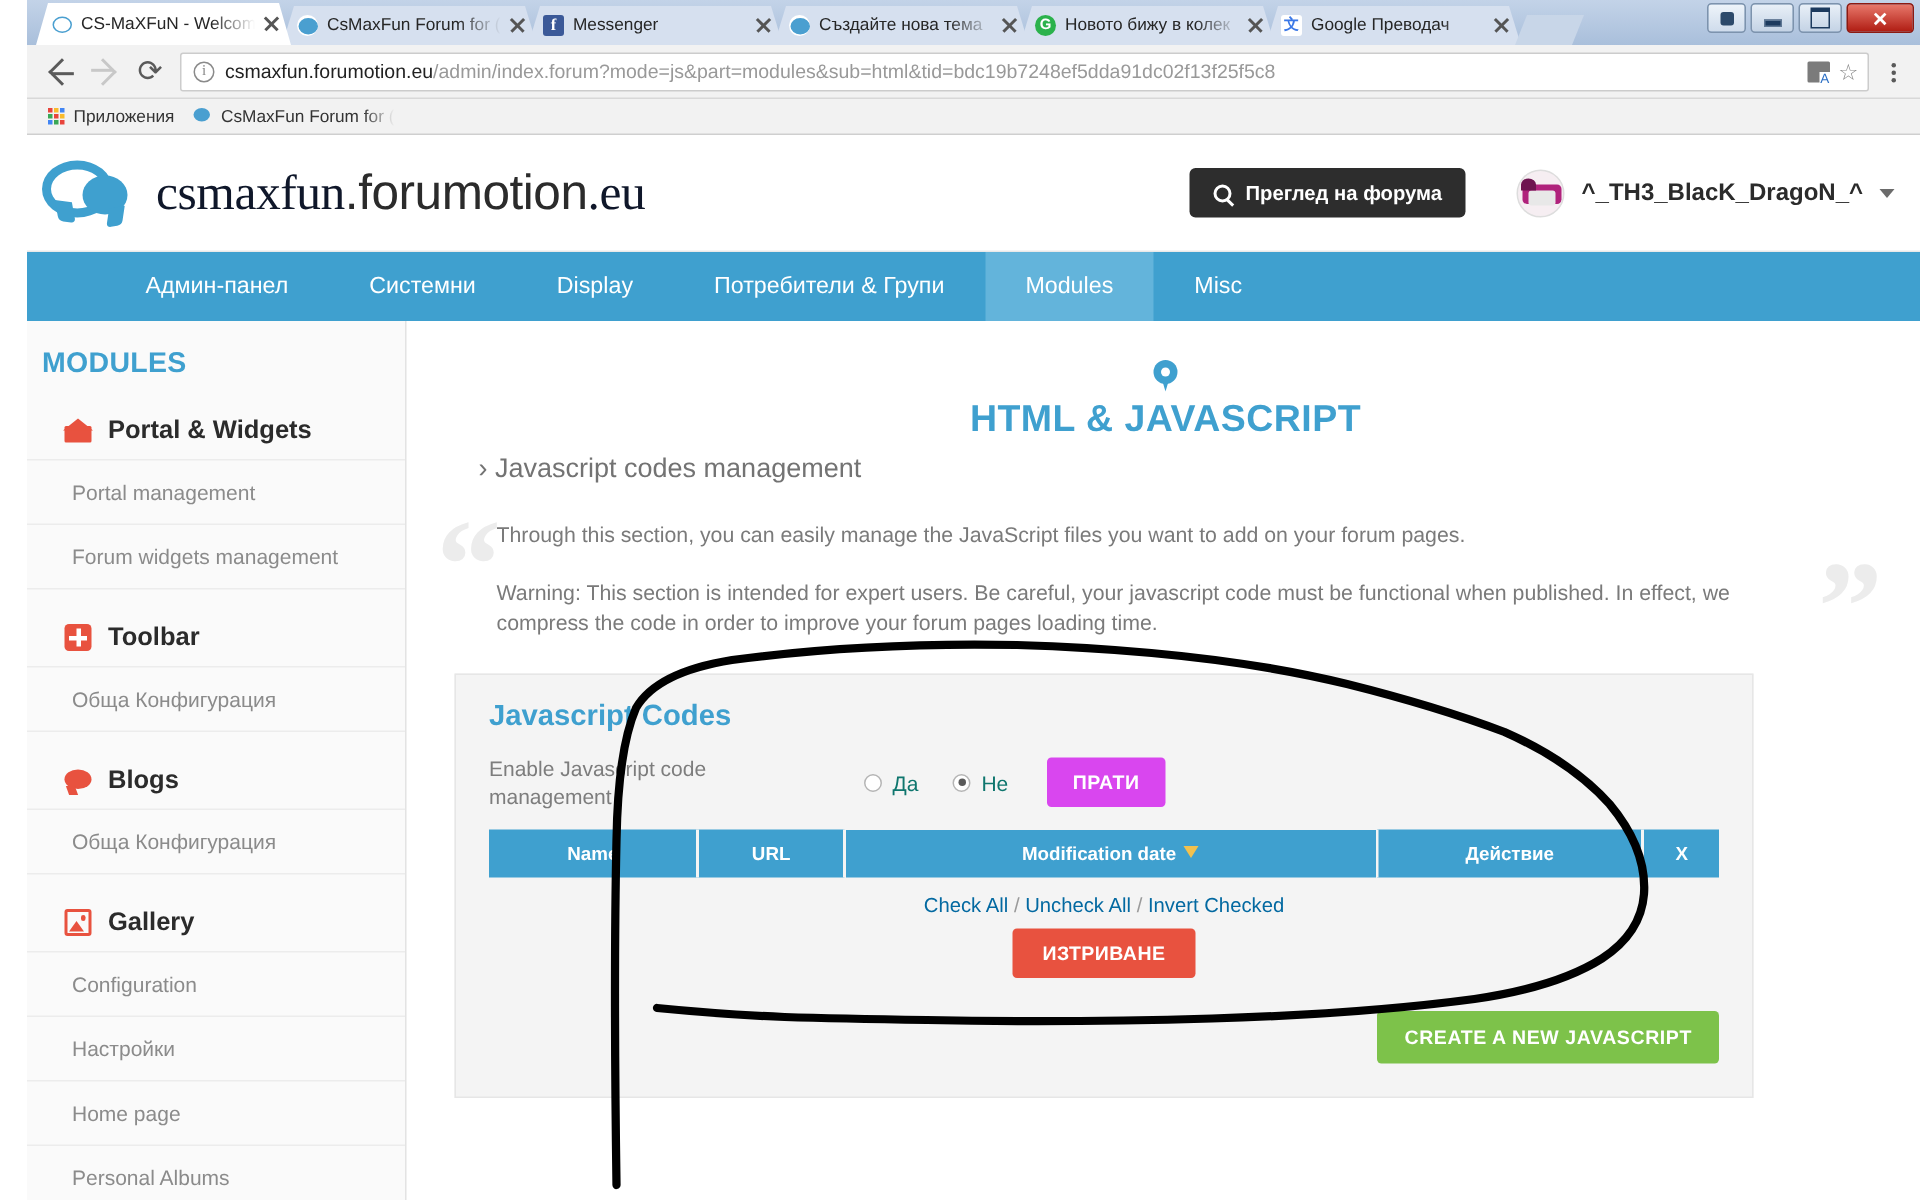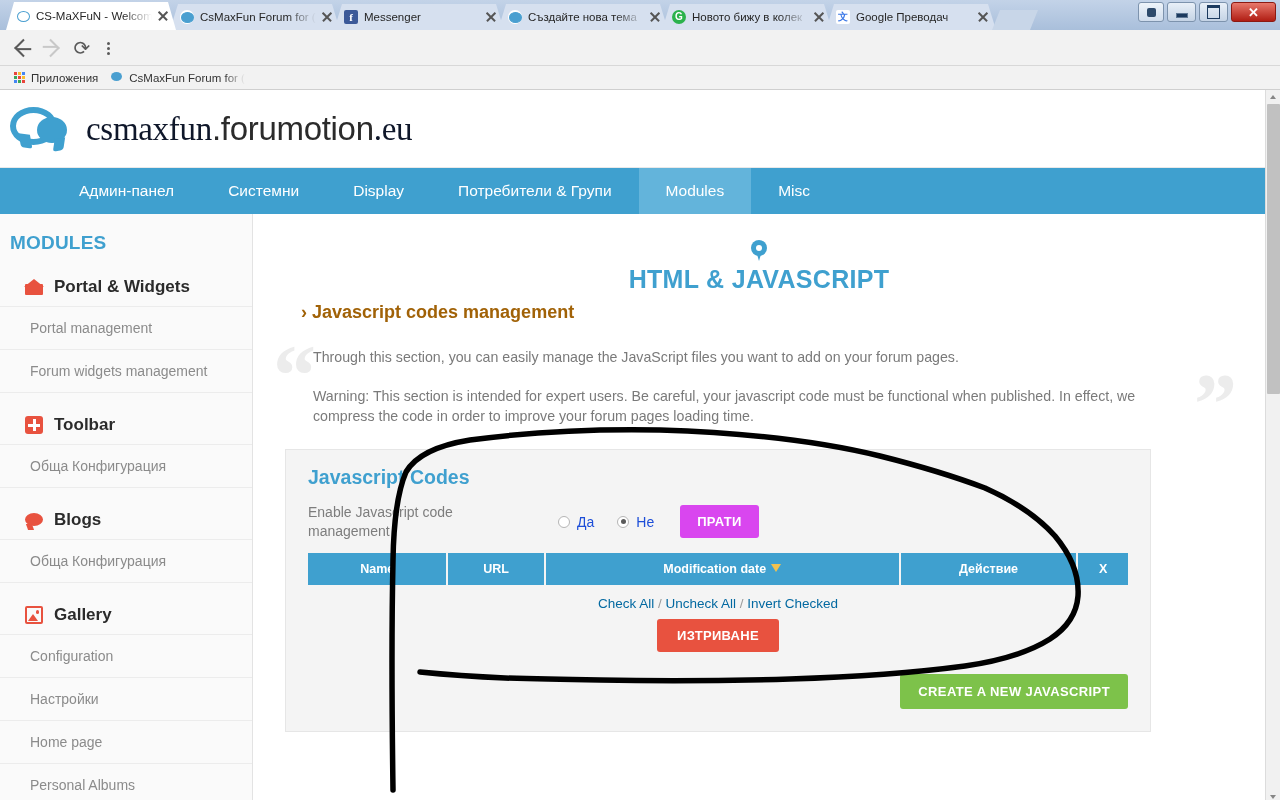--- a/index.html
+++ b/index.html
@@ -5,21 +5,21 @@
   * { box-sizing: border-box; }
   html, body { margin:0; padding:0; }
   body {
     width:1280px; height:800px; overflow:hidden;
     font-family:"Liberation Sans", sans-serif;
     background:#ffffff;
     -webkit-font-smoothing:antialiased;
   }
 
   
-  #browser { width:1280px; height:657px; position:relative; }
+  #browser { width:1280px; height:657px; position:relative;padding-left:18px; }
 
   .tabstrip {
     height:30px; background:linear-gradient(#c3d3e8,#a9bfdb);
     position:relative; padding-left:6px; display:flex; align-items:flex-end;
   }
   .tab {
     height:26px; width:170px; margin-right:-6px; position:relative;
     display:flex; align-items:center; padding:0 6px 0 10px;
     background:#d6e0ef; color:#222; font-size:11.5px;
     border-top-left-radius:3px; border-top-right-radius:3px;
@@ -238,35 +238,35 @@
   
   .main { flex:1 1 auto; padding:26px 32px 0 32px; overflow:hidden; position:relative; }
   .pg-title { display:flex; align-items:center; gap:9px; color:#3fa0cf; font-size:25px;
               font-weight:bold; letter-spacing:.3px;flex-direction:column; }
   .pin { width:16px; height:22px; position:relative; flex:0 0 16px; }
   .pin::before { content:''; position:absolute; left:0; top:0; width:16px; height:16px;
                  background:#3fa0cf; border-radius:50% 50% 50% 50%; }
   .pin::after  { content:''; position:absolute; left:4.5px; top:11px; border-left:3.5px solid transparent;
                  border-right:3.5px solid transparent; border-top:10px solid #3fa0cf; }
   .pin i { position:absolute; left:5px; top:5px; width:6px; height:6px; background:#fff; border-radius:50%; z-index:2; }
-  .pg-sub { color:#a16207; font-size:18px; font-weight:bold; padding:8px 0 0 16px; }
+  .pg-sub { color:#737373; font-size:18px; font-weight:normal; padding:8px 0 0 16px; }
 
   .blurb { position:relative; margin:24px 0 0 0; padding:0 58px 0 28px; }
   .blurb .q { position:absolute; color:#ececec; font-size:86px; font-family:"Liberation Serif",serif;
               line-height:1; font-weight:bold; user-select:none; }
   .blurb .q.open { left:-12px; top:-14px; }
   .blurb .q.close { right:-4px; top:14px; }
   .blurb p { margin:0 0 18px 0; font-size:14.2px; color:#7a7a7a; line-height:1.45; }
 
   .panel { margin-top:22px; background:#f4f4f4; border:1px solid #e6e6e6; padding:16px 22px 22px 22px; width:866px; }
   .panel-title { color:#3fa0cf; font-size:19.5px; font-weight:bold; padding-bottom:14px; }
   .enable-row { display:flex; align-items:center; padding-bottom:12px; }
   .enable-label { font-size:14px; color:#7d7d7d; width:200px; line-height:1.35; }
   .radios { display:flex; align-items:center; gap:23px; margin-left:50px; }
-  .radio { display:flex; align-items:center; gap:7px; font-size:14px; color:#1d4ed8; cursor:pointer; }
+  .radio { display:flex; align-items:center; gap:7px; font-size:14px; color:#0f766e; cursor:pointer; }
   .radio .rb { width:12px; height:12px; border:1px solid #b5b5b5; border-radius:50%; background:#fff;
                position:relative; flex:0 0 12px; }
   .radio.on .rb::after { content:''; position:absolute; left:2.5px; top:2.5px; width:5px; height:5px;
                          background:#5a5a5a; border-radius:50%; }
   .send-btn { margin-left:26px; background:#d946ef; color:#fff; font-weight:bold; font-size:13px;
               padding:9px 17px; border-radius:3px; cursor:pointer; letter-spacing:.3px; }
 
   table.codes { width:100%; border-collapse:collapse; table-layout:fixed; }
   table.codes th { background:#3fa0cf; color:#fff; font-size:12.5px; font-weight:bold;
                    padding:9px 6px; border-right:2px solid #f4f4f4; }
@@ -343,20 +343,28 @@
   </div>
 
   <div class="navbar">
     <div class="navbtn">
         <span class="arrow-l"></span>
       </div>
     <div class="navbtn">
         <span class="arrow-r"></span>
       </div>
     <div class="navbtn reload">⟳</div>
+    <div class="omnibox">
+      <span class="info-ico"></span>
+      <span class="url"><b>csmaxfun.forumotion.eu</b><span>/admin/index.forum?mode=js&amp;part=modules&amp;sub=html&amp;tid=bdc19b7248ef5dda91dc02f13f25f5c8</span></span>
+      <span class="omni-right">
+        <span class="tr-ico"></span>
+        <span class="star">☆</span>
+      </span>
+    </div>
     <div class="kebab">
         <i></i>
         <i></i>
         <i></i>
       </div>
   </div>
 
   <div class="bookmarks">
     <div class="bm">
       <span class="appsgrid">
@@ -381,20 +389,35 @@
   <div class="viewport">
     <div class="page">
 
       <div class="site-header">
         <div class="logo-wrap">
           <span class="logo-mark">
             <span class="b1"></span>
               <span class="b2"></span>
           </span>
           <span class="logo-text"><span class="blue">csmaxfun</span><span class="dark">.forumotion</span><span class="blue">.eu</span></span>
+        </div>
+        <div class="header-right">
+          <div class="view-forum-btn">
+            <span class="mag"></span>
+            <span>Преглед на форума</span>
+          </div>
+          <div class="user-box">
+            <span class="avatar">
+                <i class="av1"></i>
+                <i class="av2"></i>
+                <i class="av3"></i>
+              </span>
+            <span class="user-name">^_TH3_BlacK_DragoN_^</span>
+            <span class="caret-dn"></span>
+          </div>
         </div>
       </div>
 
       <div class="mainnav">
         <div class="nv">Админ-панел</div>
         <div class="nv">Системни</div>
         <div class="nv">Display</div>
         <div class="nv">Потребители &amp; Групи</div>
         <div class="nv active">Modules</div>
         <div class="nv">Misc</div>

